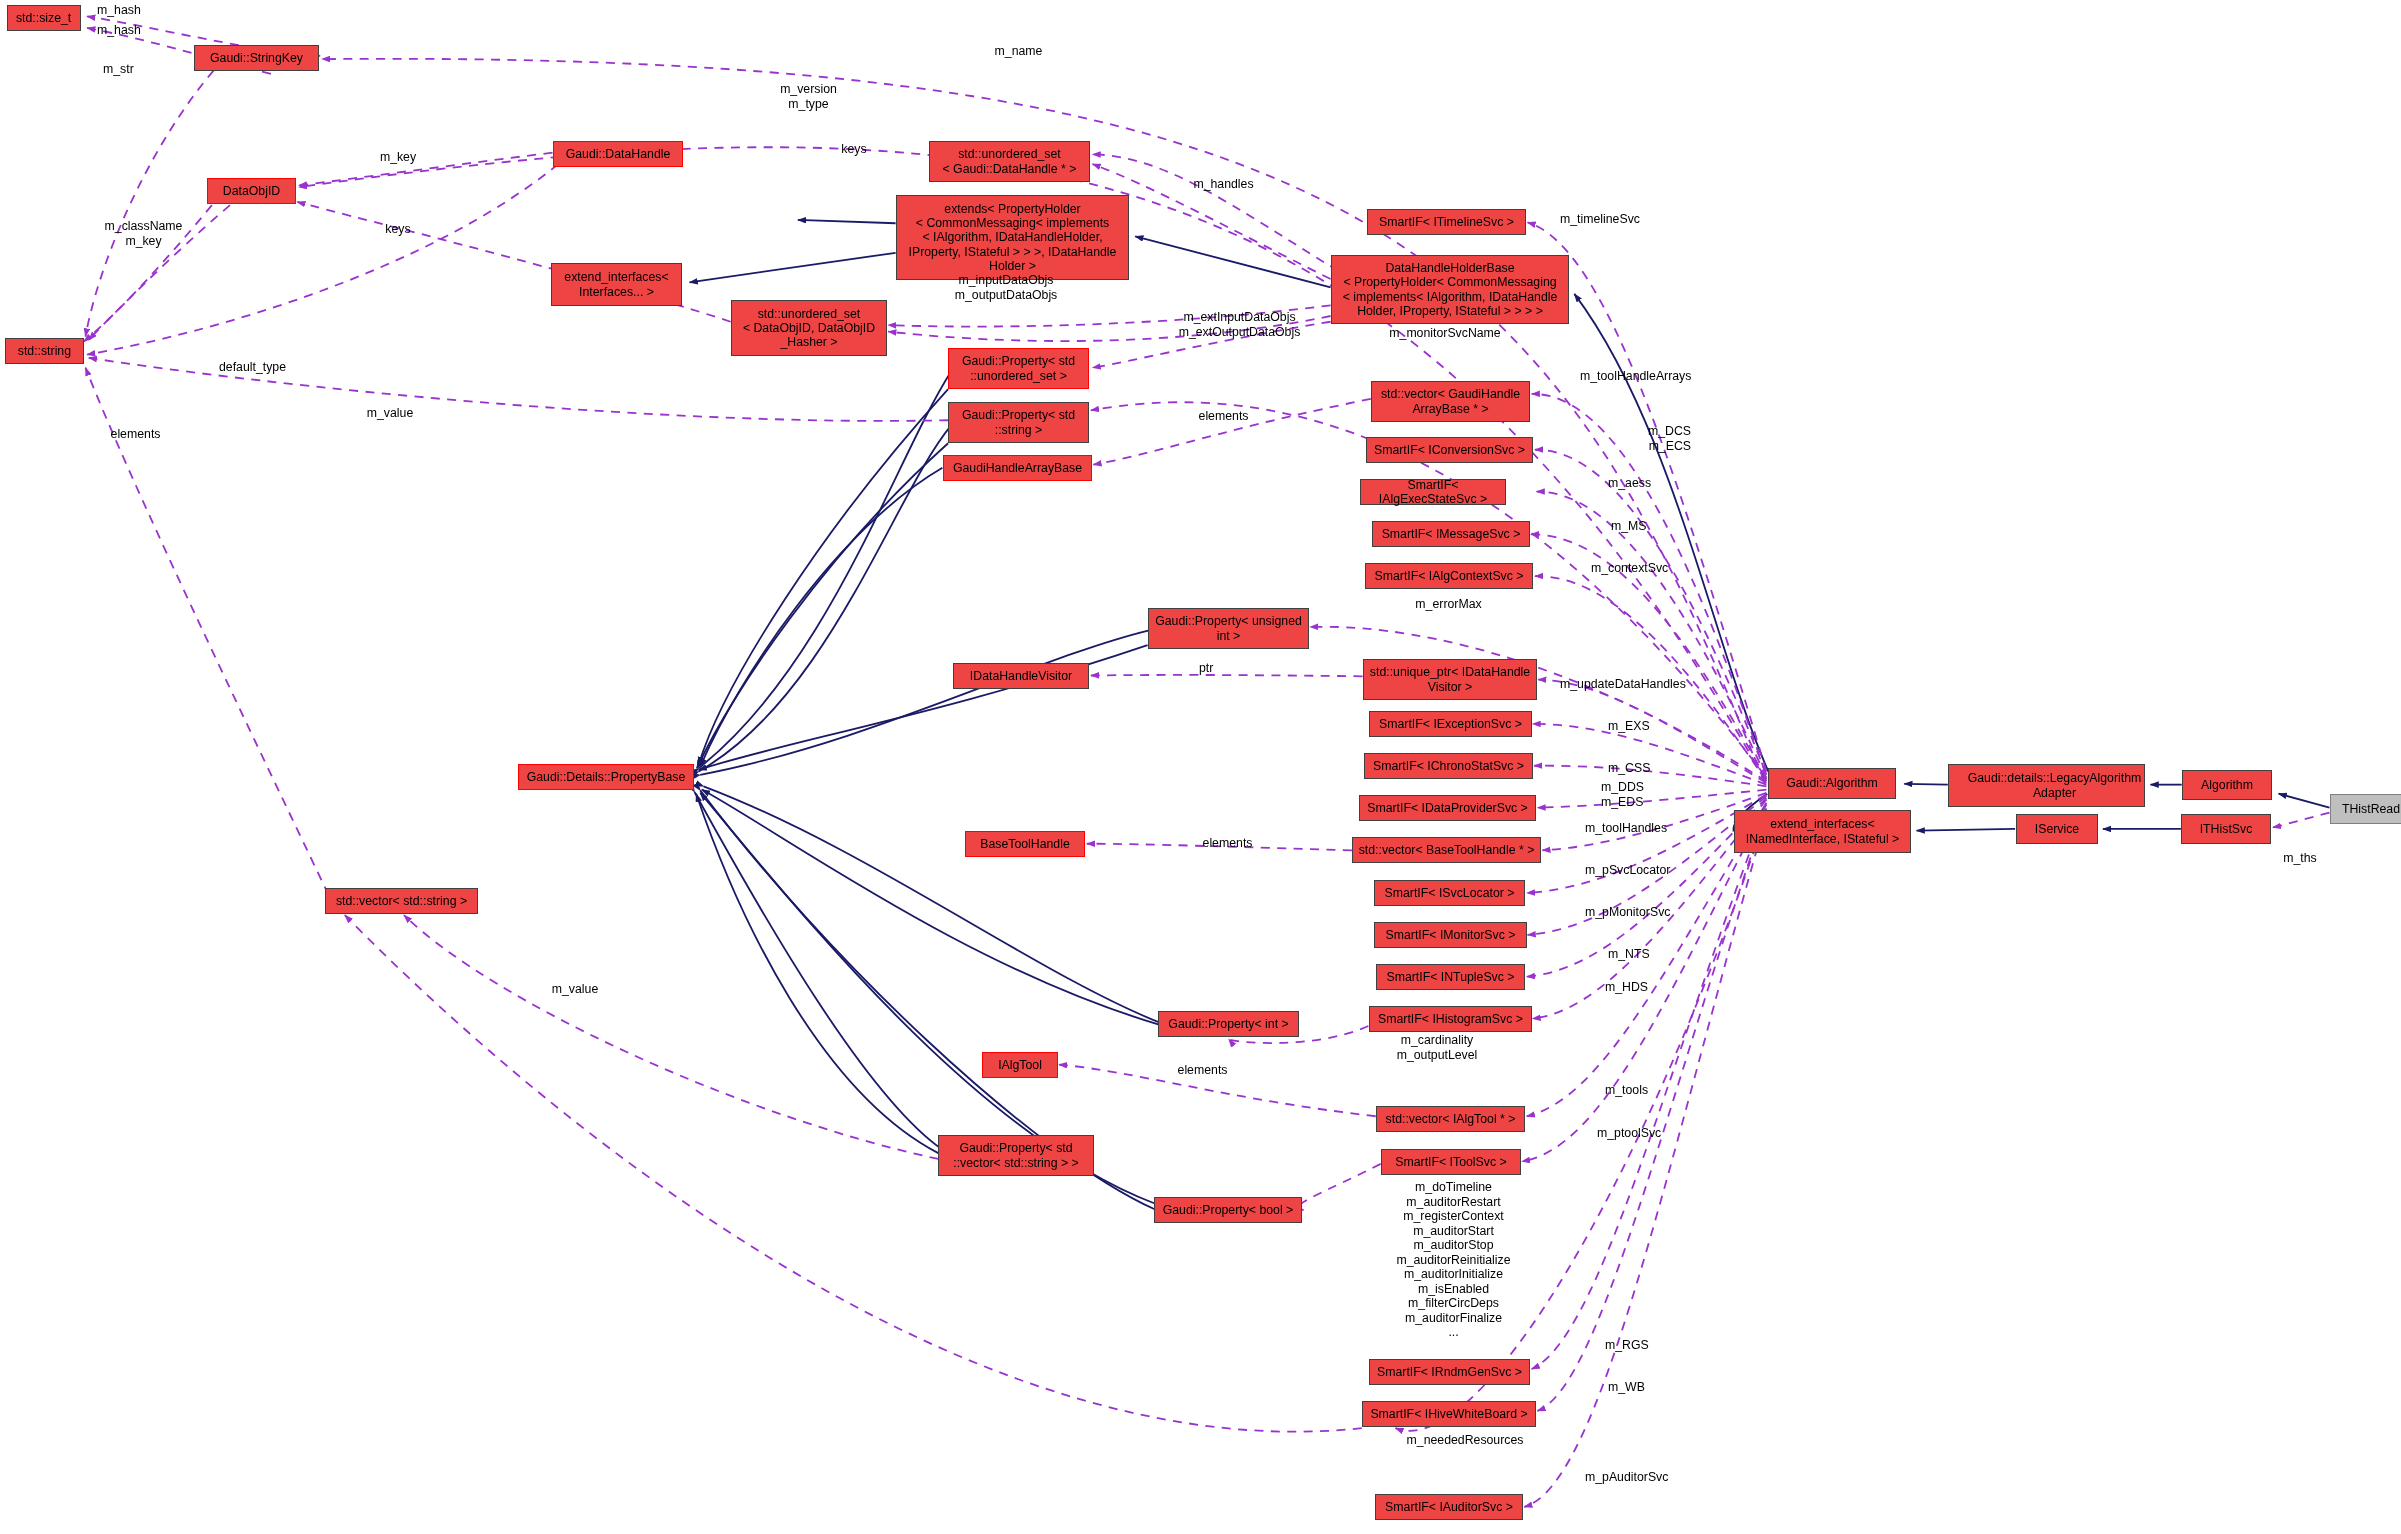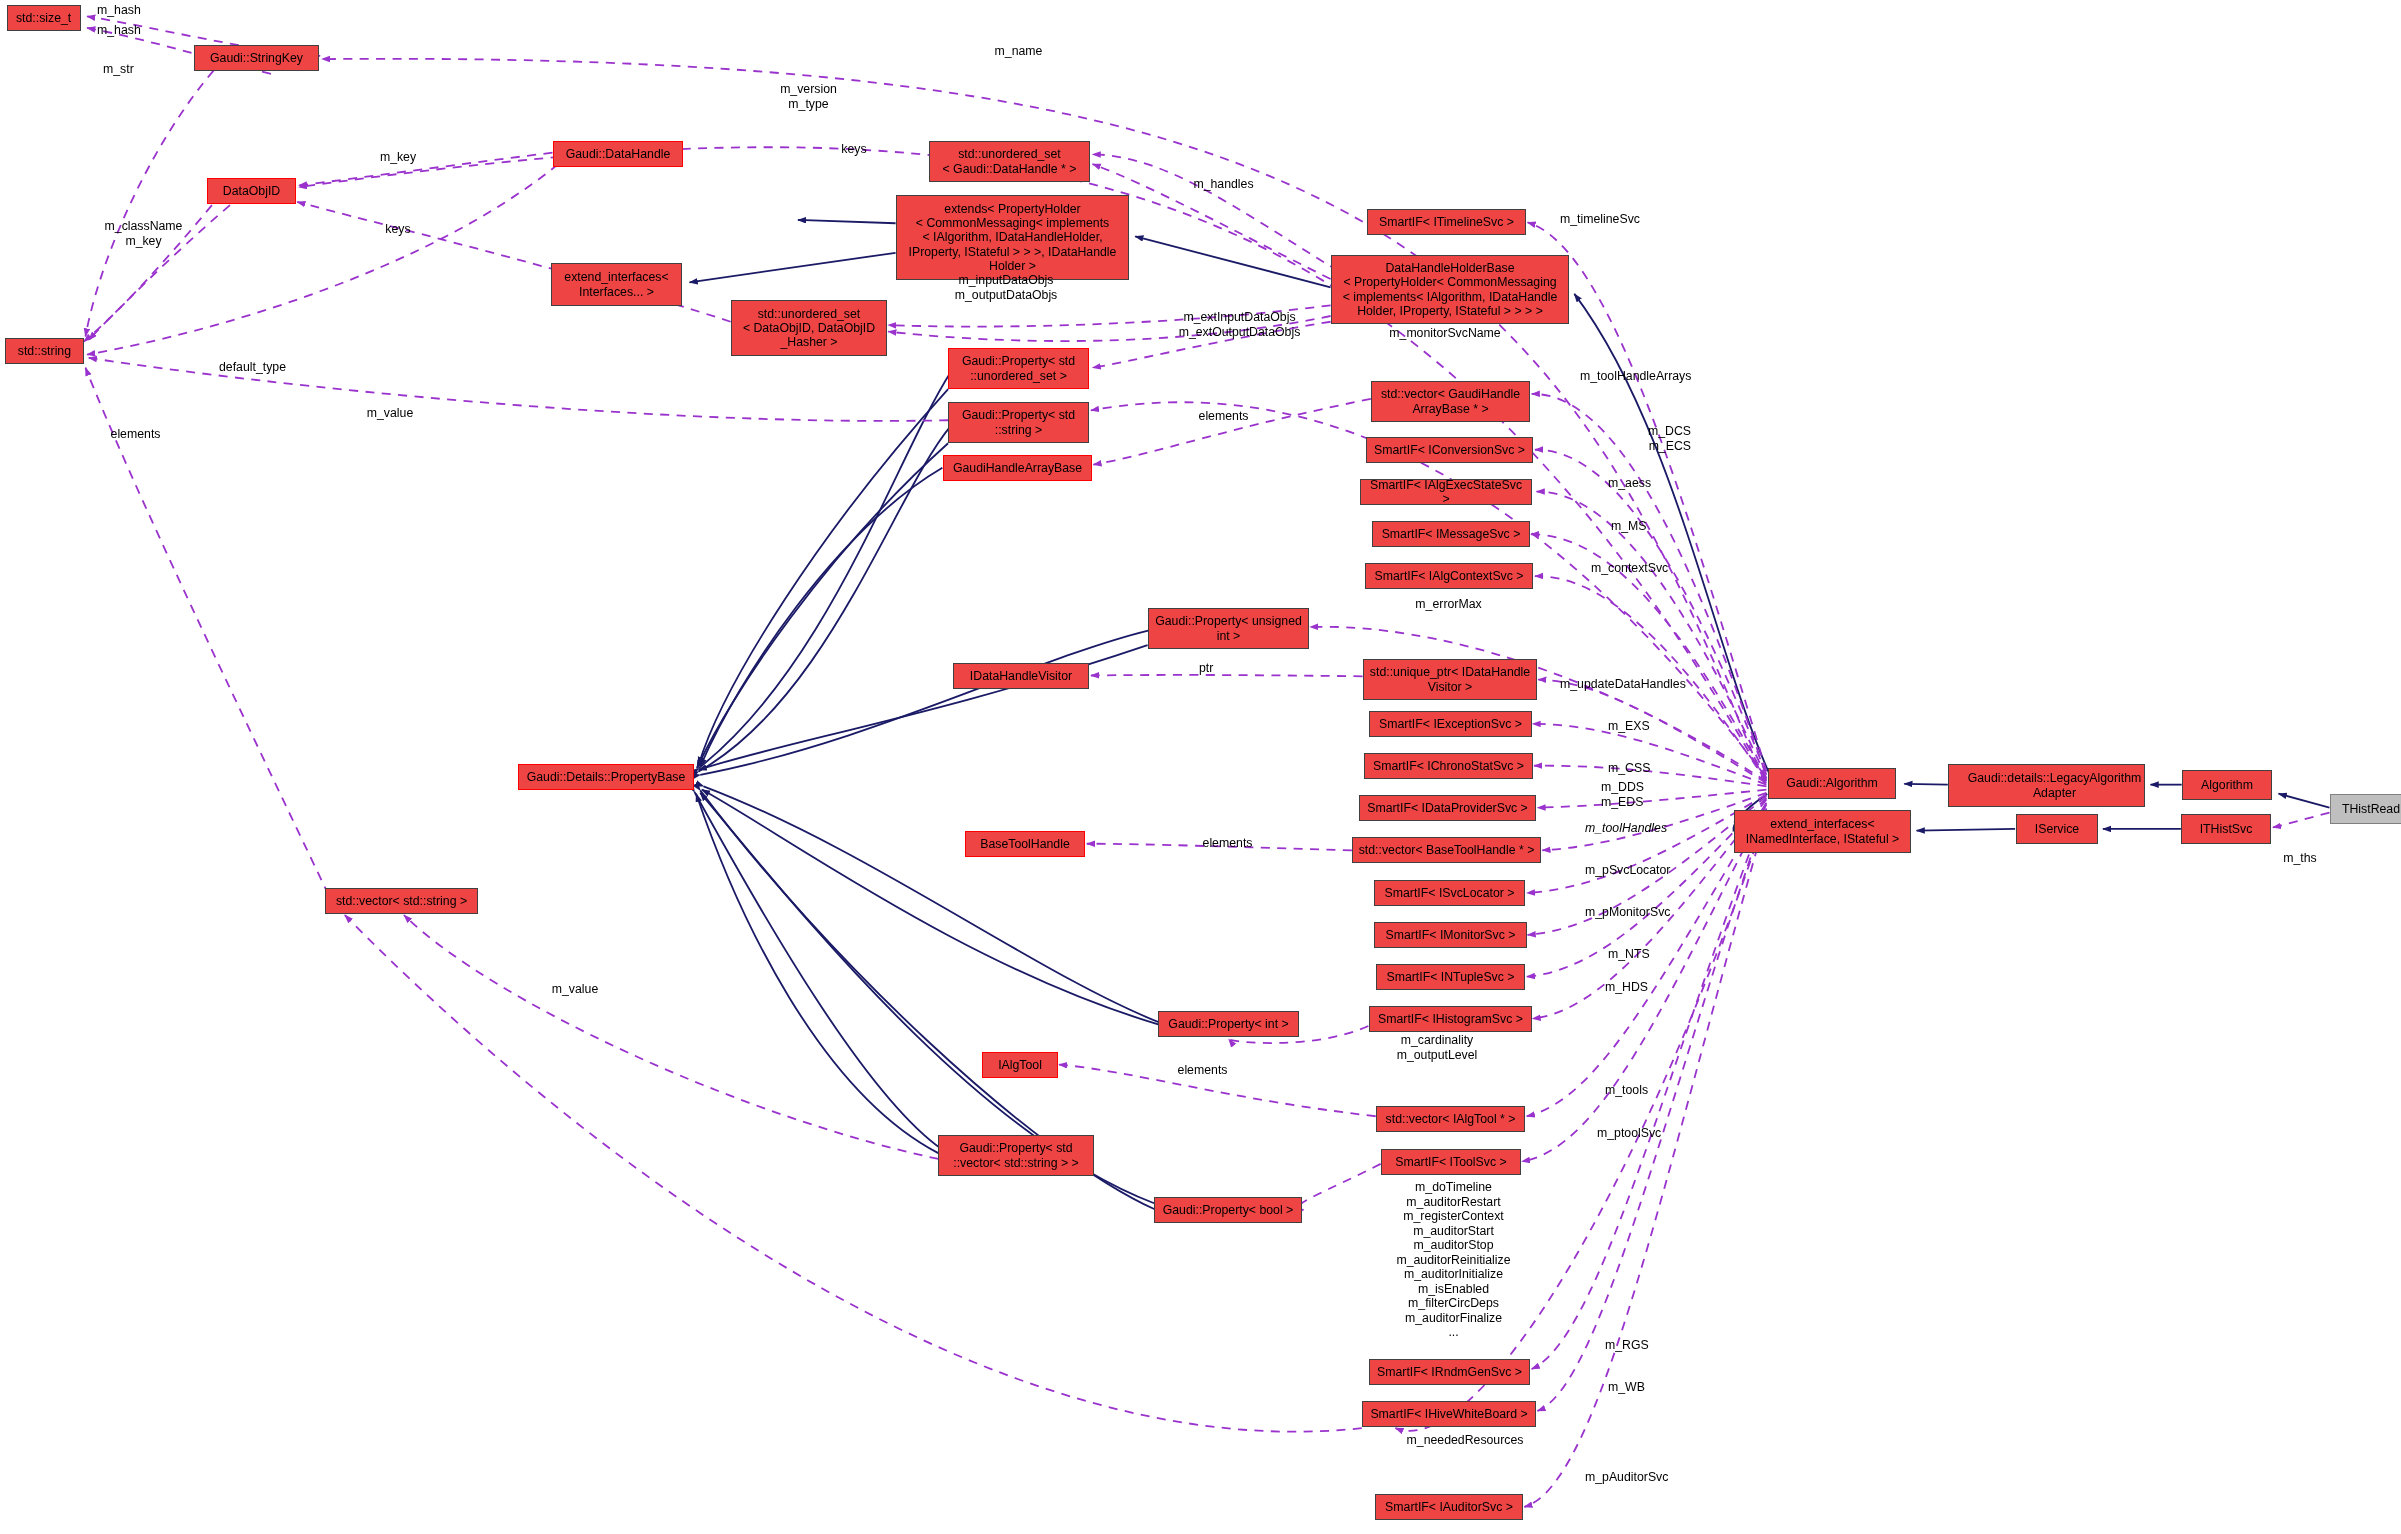--- a/index.html
+++ b/index.html
@@ -220,21 +220,21 @@
   <div class="node black" style="left:948px;top:402px;width:141px;height:41px;font-size:12.3px;">Gaudi::Property&lt; std
 ::string &gt;</div>
 
   <div class="node red" style="left:943px;top:455px;width:149px;height:26px;font-size:12.3px;">GaudiHandleArrayBase</div>
 
   <div class="node black" style="left:1371px;top:381px;width:159px;height:41px;font-size:12.3px;">std::vector&lt; GaudiHandle
 ArrayBase * &gt;</div>
 
   <div class="node black" style="left:1366px;top:437px;width:167px;height:26px;font-size:12.3px;">SmartIF&lt; IConversionSvc &gt;</div>
 
-  <div class="node black" style="left:1360px;top:479px;width:172px;height:26px;font-size:12.3px;">SmartIF&lt; IAlgExecStateSvc &gt;</div>
+  <div class="node black" style="left:1360px;top:479px;width:146px;height:26px;font-size:12.3px;">SmartIF&lt; IAlgExecStateSvc &gt;</div>
 
   <div class="node black" style="left:1372px;top:521px;width:158px;height:26px;font-size:12.3px;">SmartIF&lt; IMessageSvc &gt;</div>
 
   <div class="node black" style="left:1365px;top:563px;width:168px;height:26px;font-size:12.3px;">SmartIF&lt; IAlgContextSvc &gt;</div>
 
   <div class="node black" style="left:1148px;top:608px;width:161px;height:41px;font-size:12.3px;">Gaudi::Property&lt; unsigned
 int &gt;</div>
 
   <div class="node black" style="left:953px;top:663px;width:136px;height:26px;font-size:12.3px;">IDataHandleVisitor</div>
 
@@ -355,21 +355,21 @@
 
   <div class="edge-label" style="left:1560px;top:677px;width:189px;text-align:left;font-size:12.3px;">m_updateDataHandles</div>
 
   <div class="edge-label" style="left:1608px;top:719px;width:90px;text-align:left;font-size:12.3px;">m_EXS</div>
 
   <div class="edge-label" style="left:1608px;top:761px;width:90px;text-align:left;font-size:12.3px;">m_CSS</div>
 
   <div class="edge-label" style="left:1601px;top:780px;width:90px;text-align:left;font-size:12.3px;">m_DDS
 m_EDS</div>
 
-  <div class="edge-label" style="left:1585px;top:821px;width:140px;text-align:left;font-size:12.3px;font-style:italic;">m_toolHandles</div>
+  <div class="edge-label" style="left:1585px;top:821px;width:140px;text-align:left;font-size:12.3px;">m_toolHandles</div>
 
   <div class="edge-label" style="left:1174px;top:836px;width:107px;text-align:center;font-size:12.3px;">elements</div>
 
   <div class="edge-label" style="left:1585px;top:863px;width:140px;text-align:left;font-size:12.3px;">m_pSvcLocator</div>
 
   <div class="edge-label" style="left:1585px;top:905px;width:140px;text-align:left;font-size:12.3px;">m_pMonitorSvc</div>
 
   <div class="edge-label" style="left:1608px;top:947px;width:90px;text-align:left;font-size:12.3px;">m_NTS</div>
 
   <div class="edge-label" style="left:1605px;top:980px;width:90px;text-align:left;font-size:12.3px;">m_HDS</div>

